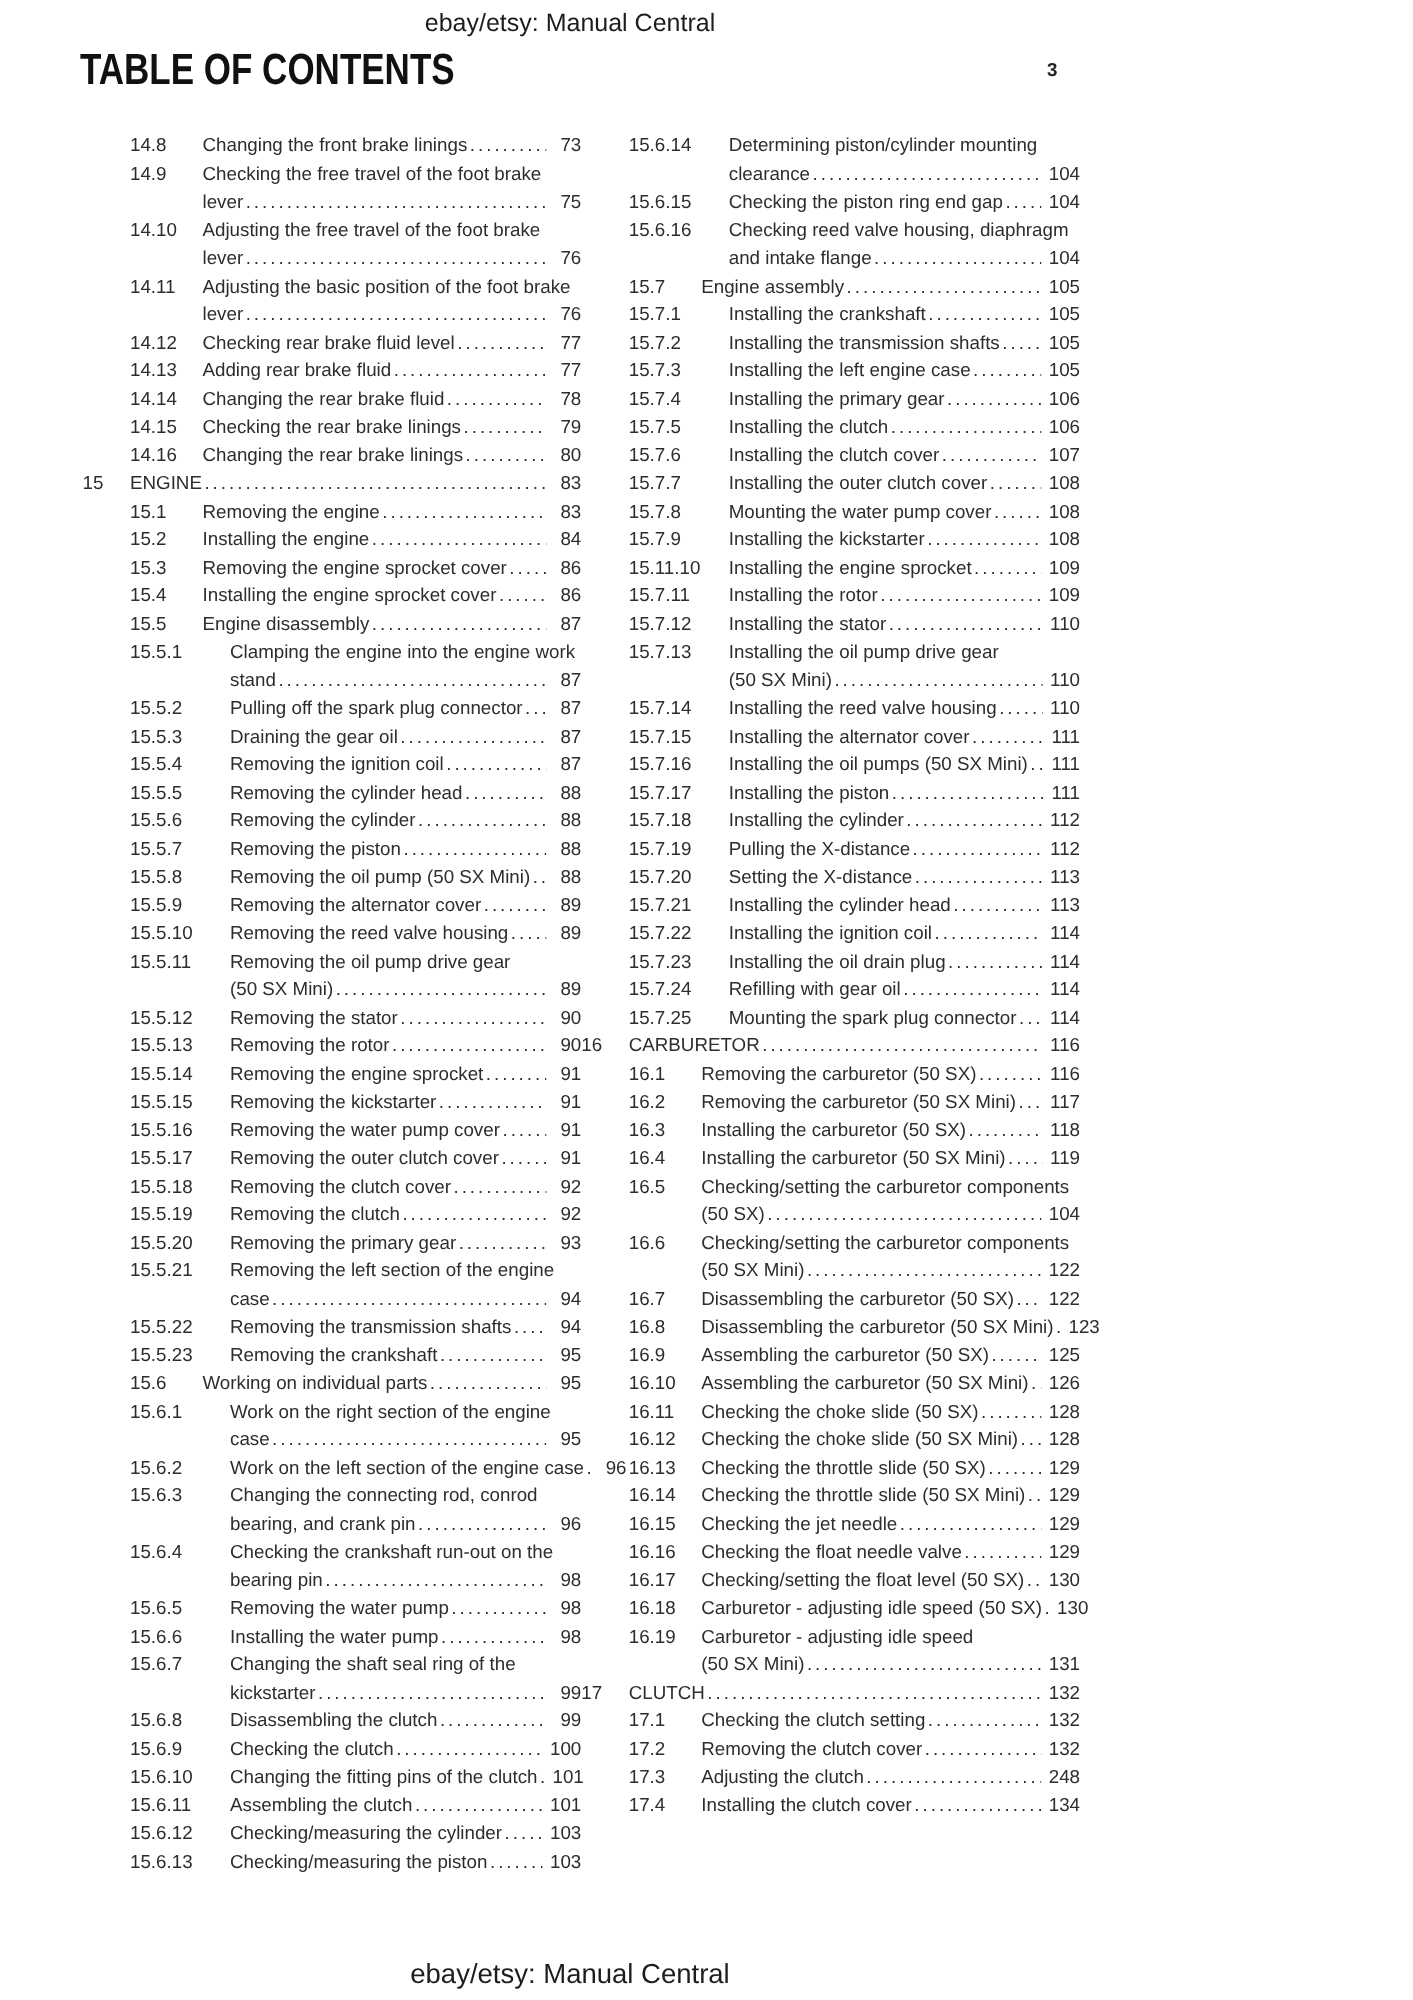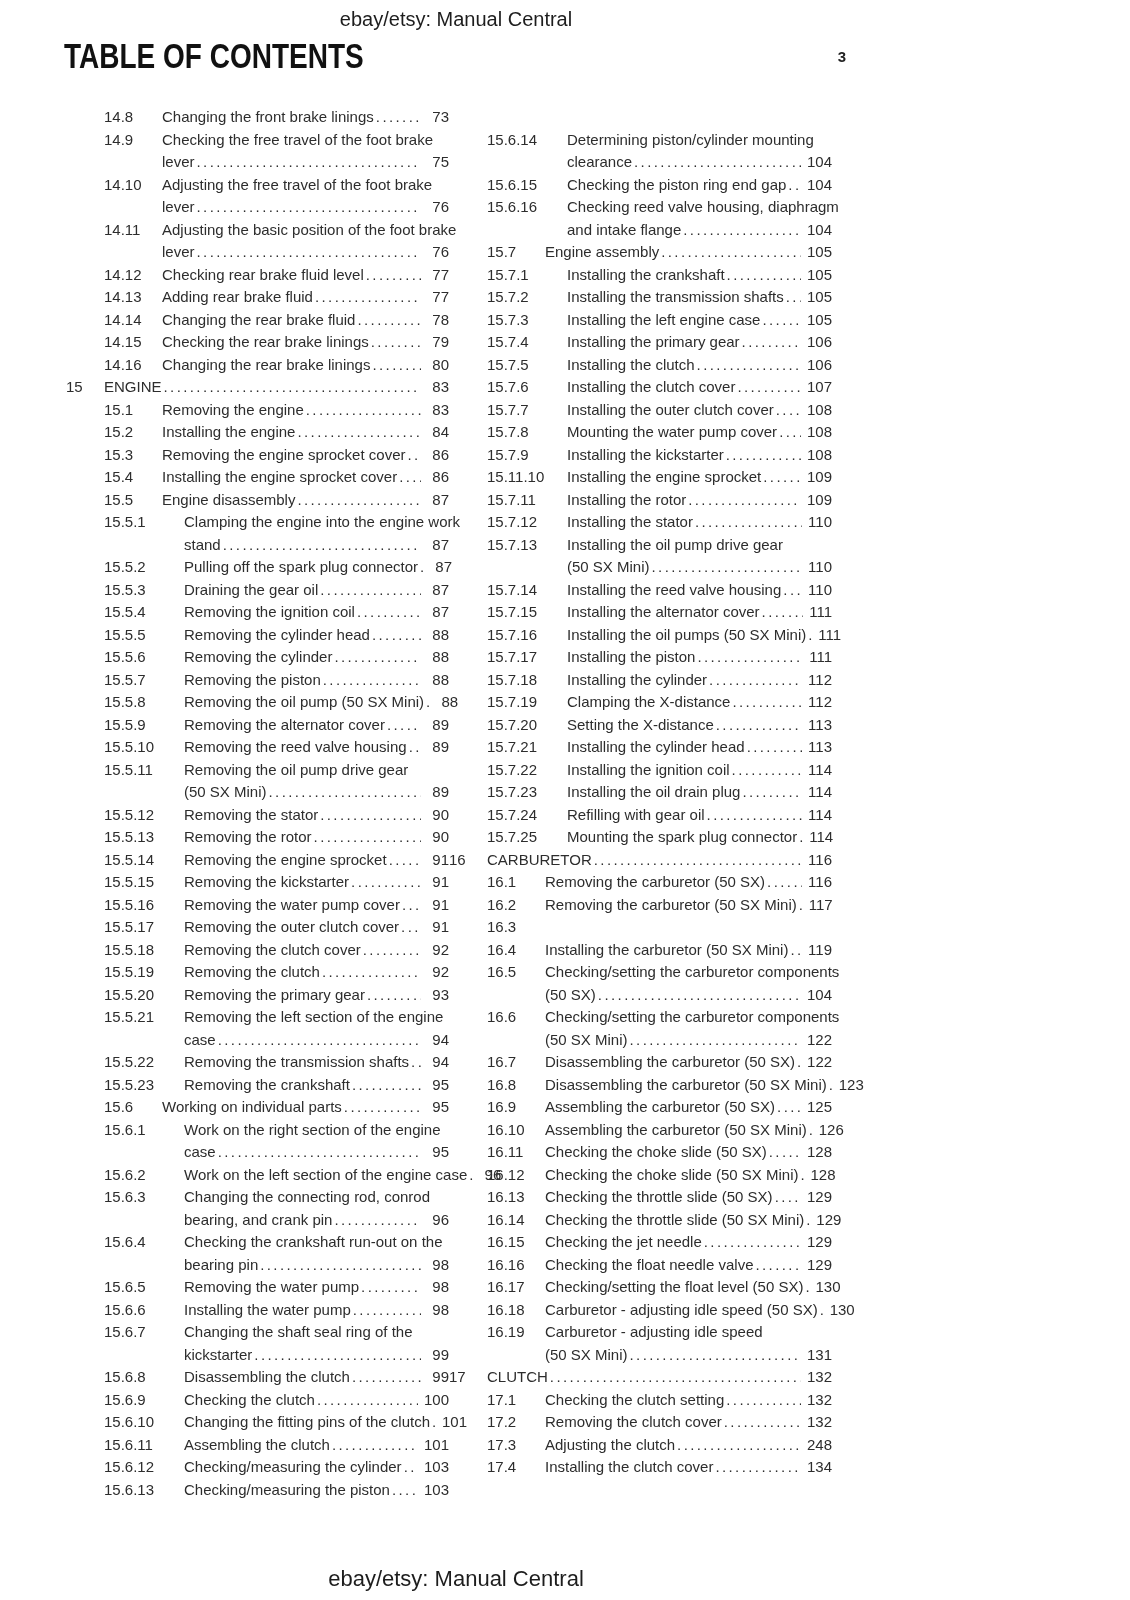--- a/index.html
+++ b/index.html
@@ -40,23 +40,22 @@
     right: 2px;
     top: 12px;
     font-size: 15px;
     font-weight: 700;
     color: #222222;
   }
   .toc {
     position: absolute;
     top: 106px;
     left: 66px;
-    right: 80px;
+    right: 48px;
     display: flex;
-    align-items: center;
   }
   .toc-col { flex: 1 1 0; min-width: 0; }
   .toc-row {
     display: flex;
     align-items: flex-start;
     font-size: 15px;
     line-height: 22.5px;
     color: #2d2d2d;
   }
   .toc-row.lvl2, .toc-row.lvl3 { margin-left: 38px; }
@@ -856,21 +855,21 @@
               <span class="toc-text">Installing the cylinder</span>
               <span class="toc-leader"></span>
               <span class="toc-page">112</span>
             </div>
           </div>
         </div>
         <div class="toc-row lvl3">
           <span class="toc-num">15.7.19</span>
           <div class="toc-body">
             <div class="toc-last">
-              <span class="toc-text">Clamping the X-distance</span>
+              <span class="toc-text">Pulling the X-distance</span>
               <span class="toc-leader"></span>
               <span class="toc-page">112</span>
             </div>
           </div>
         </div>
         <div class="toc-row lvl3">
           <span class="toc-num">15.7.20</span>
           <div class="toc-body">
             <div class="toc-last">
               <span class="toc-text">Setting the X-distance</span>
@@ -954,20 +953,27 @@
           <div class="toc-body">
             <div class="toc-last">
               <span class="toc-text">Removing the carburetor (50 SX Mini)</span>
               <span class="toc-leader"></span>
               <span class="toc-page">117</span>
             </div>
           </div>
         </div>
         <div class="toc-row lvl2">
           <span class="toc-num">16.3</span>
+          <div class="toc-body">
+            <div class="toc-last">
+              <span class="toc-text">Installing the carburetor (50 SX)</span>
+              <span class="toc-leader"></span>
+              <span class="toc-page">118</span>
+            </div>
+          </div>
         </div>
         <div class="toc-row lvl2">
           <span class="toc-num">16.4</span>
           <div class="toc-body">
             <div class="toc-last">
               <span class="toc-text">Installing the carburetor (50 SX Mini)</span>
               <span class="toc-leader"></span>
               <span class="toc-page">119</span>
             </div>
           </div>

